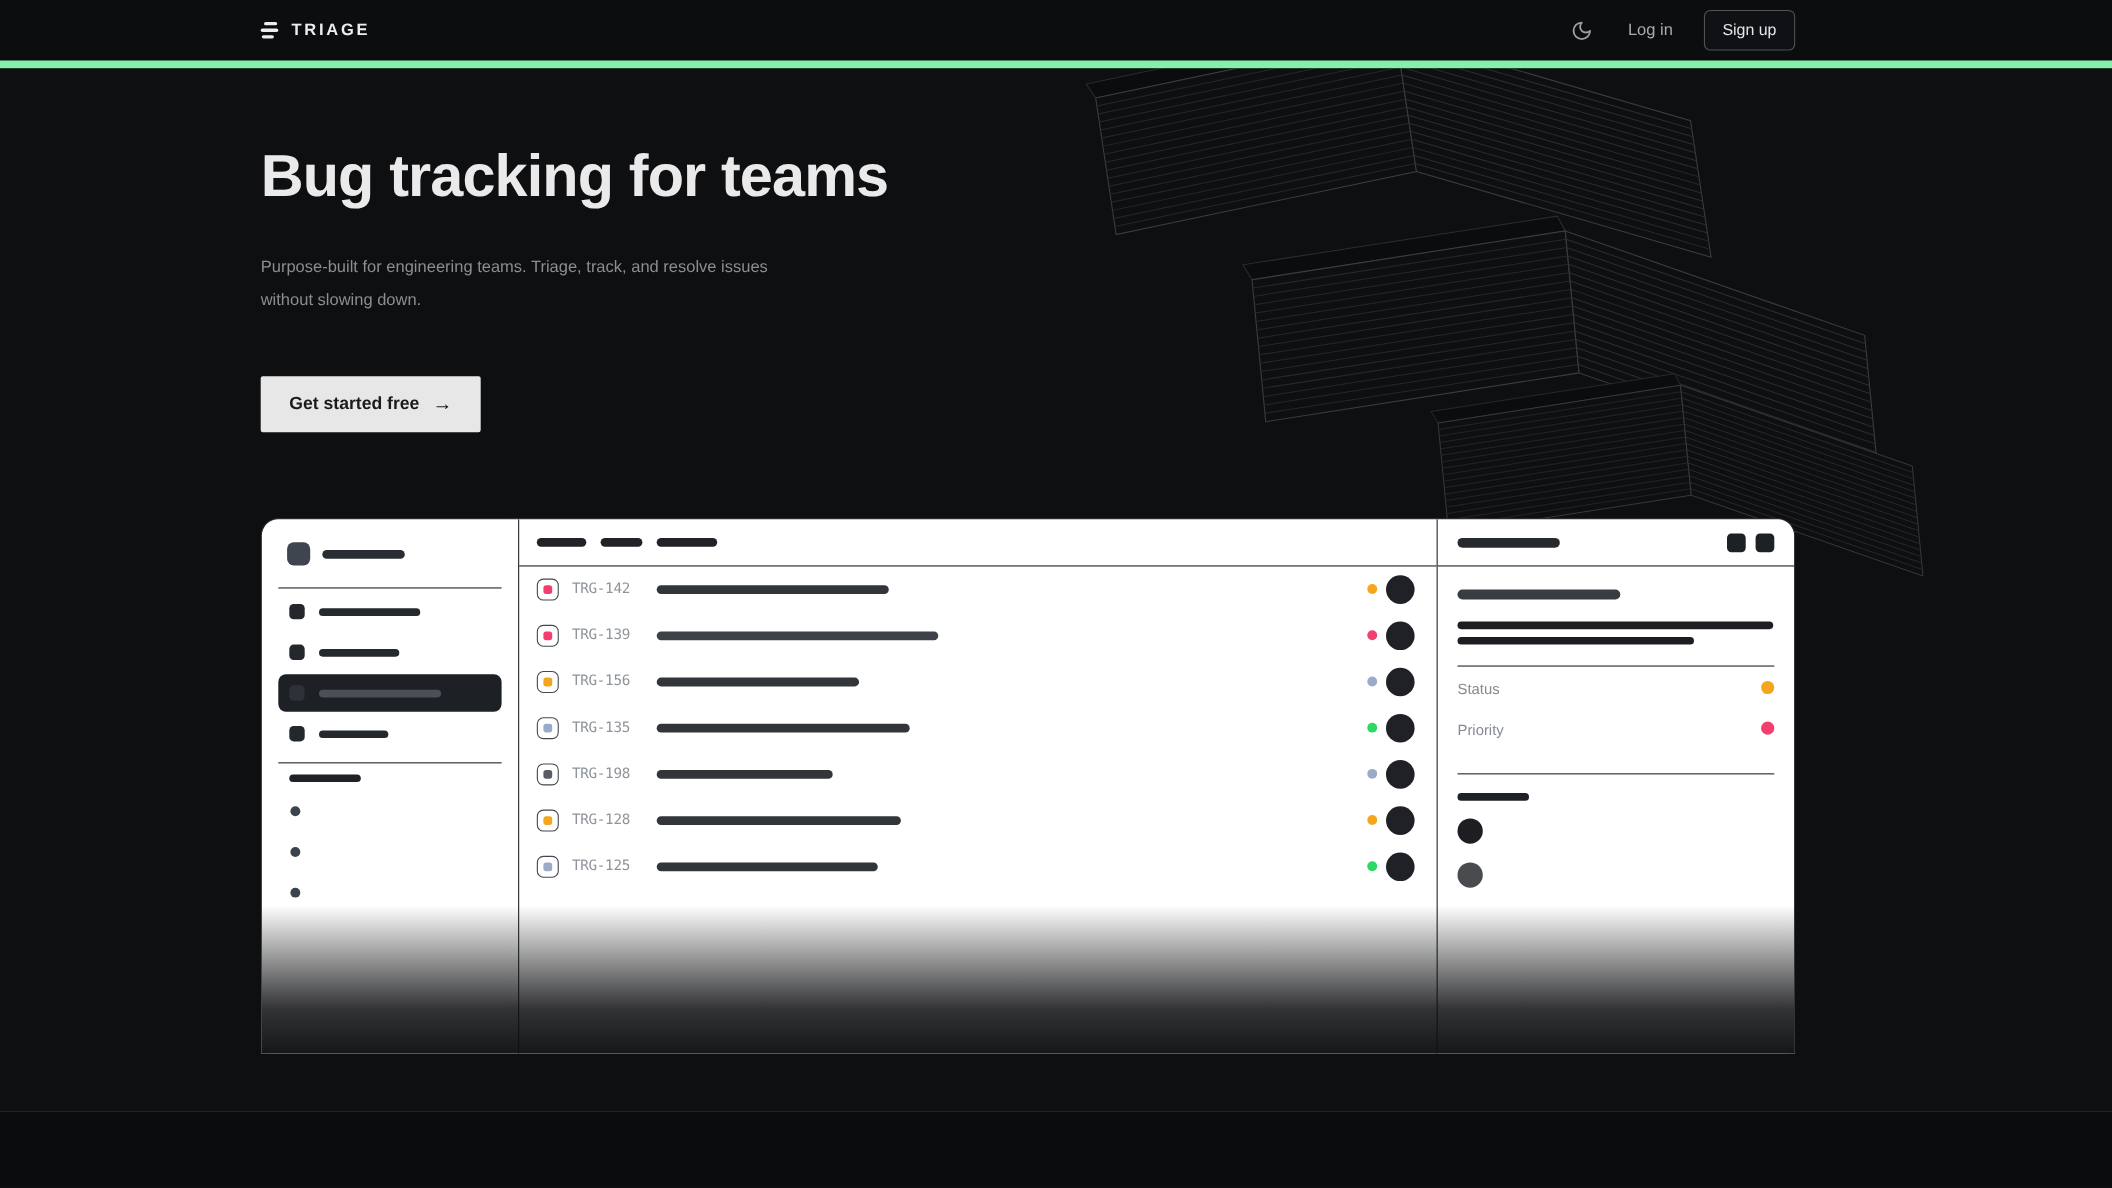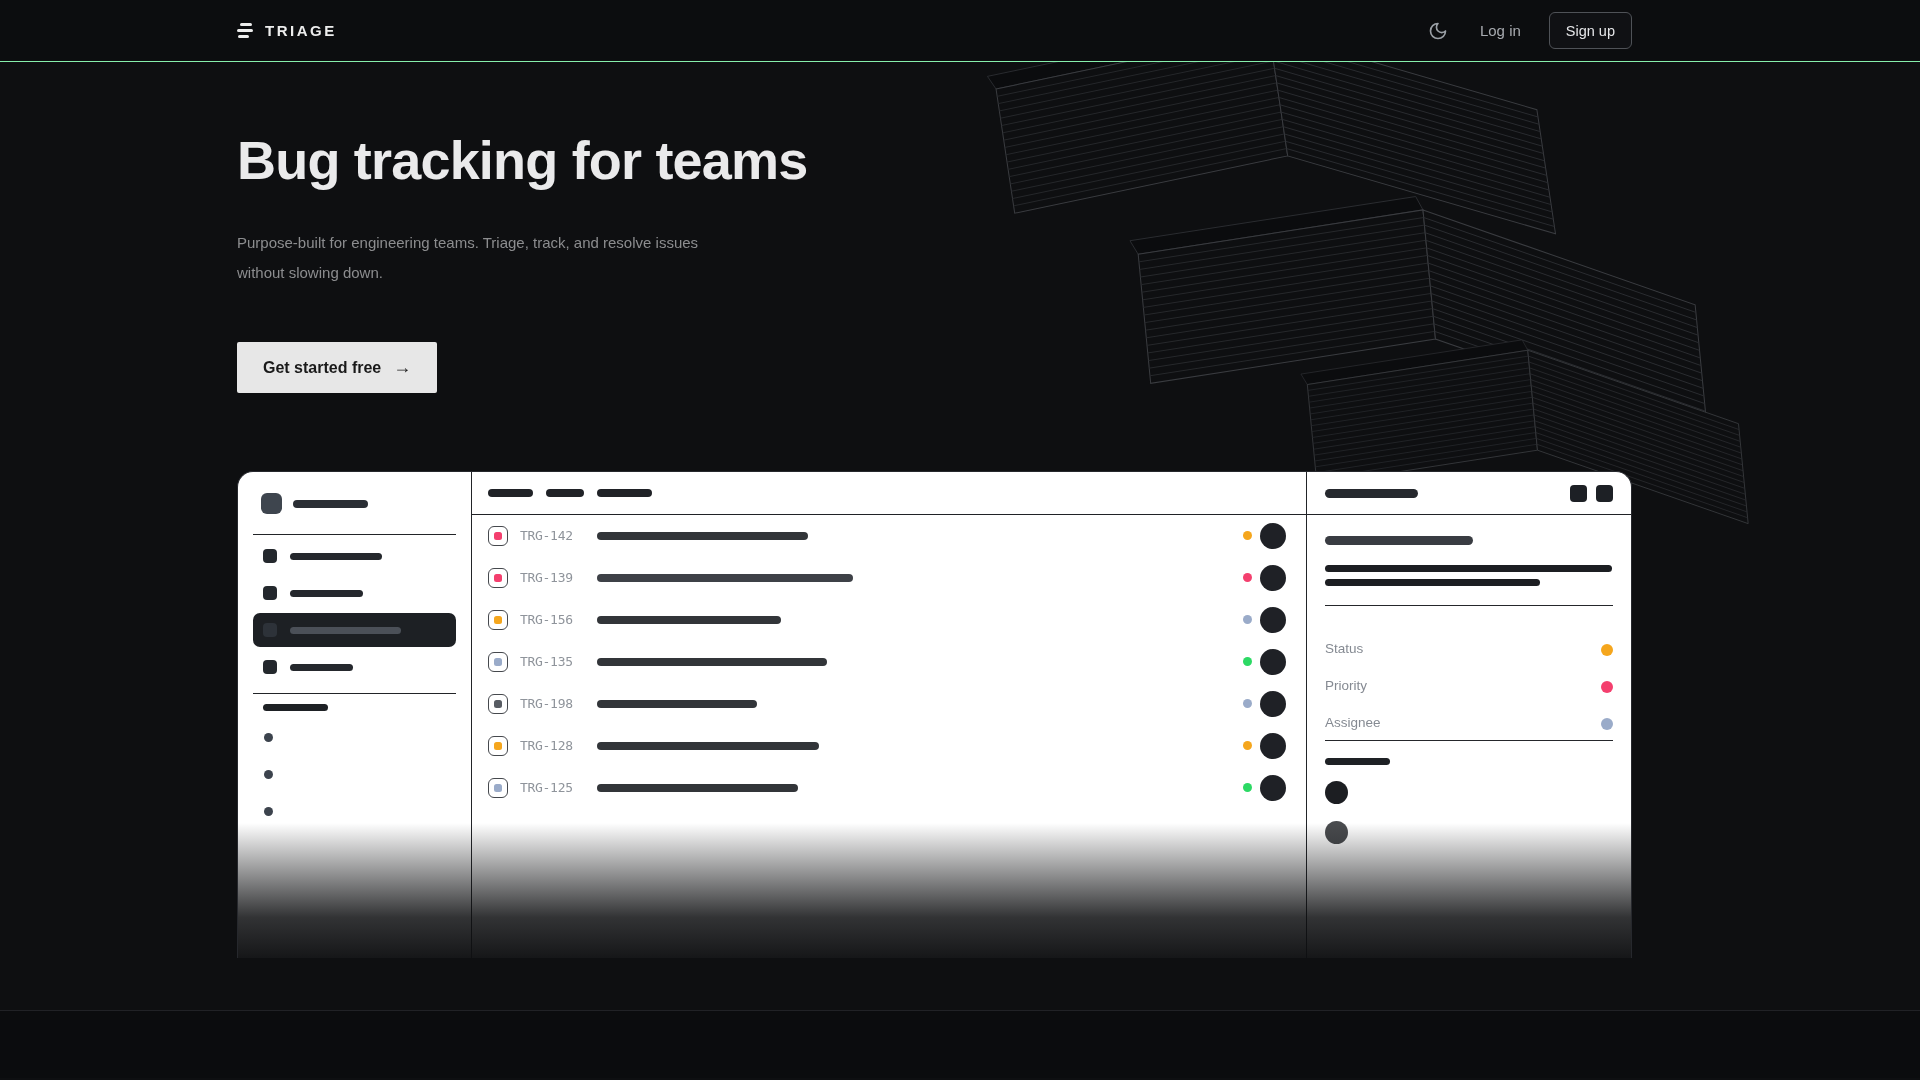--- a/index.html
+++ b/index.html
@@ -7,21 +7,21 @@
   body {
     background: #0e0f11;
     font-family: "Liberation Sans", sans-serif;
     color: #e9eaea;
   }
   .mono { font-family: "DejaVu Sans Mono", monospace; }
 
   
   nav {
     height: 62px;
-    border-bottom: 1px solid #86efac;
+    border-bottom: 7px solid #86efac;
     background: #0c0d0f;
     display: flex;
     align-items: center;
     position: relative;
     z-index: 5;
   }
   .nav-inner {
     width: 1395px;
     margin-left: 237px;
     display: flex;
@@ -161,21 +161,21 @@
   .mk-detail-header { height: 43px; flex: none; border-bottom: 1px solid #202226; display: flex; align-items: center; padding: 0 18px; }
   .mk-detail-header .bar { width: 93px; height: 9px; background: #26292e; border-radius: 4.5px; }
   .dh-actions { margin-left: auto; display: flex; gap: 9px; }
   .dh-actions i { width: 17px; height: 17px; border-radius: 4px; background: #1d2025; }
   .mk-detail-body { padding: 21px 18px 0; }
   .dt-title { width: 148px; height: 9px; background: #393c42; border-radius: 4.5px; }
   .dt-desc1 { margin-top: 20px; width: 287px; max-width: 100%; height: 7px; background: #1c1e22; border-radius: 3.5px; }
   .dt-desc2 { margin-top: 7px; width: 215px; height: 7px; background: #1c1e22; border-radius: 3.5px; }
   .mk-detail-body .hr { margin-top: 19px; background: #25272b; }
   .fields { margin-top: 13px; }
-  .field-row { height: 37px; display: flex; align-items: flex-end; justify-content: space-between; }
+  .field-row { height: 37px; display: flex; align-items: flex-start; justify-content: space-between; }
   .field-label { font-size: 13.5px; color: #858a92; }
   .field-dot { width: 12px; height: 12px; border-radius: 50%; display: block; }
   .hr2 { height: 1px; background: #25272b; margin-top: 10px; }
   .dt-pill2 { margin-top: 17px; width: 65px; height: 7px; background: #1e2125; border-radius: 3.5px; }
   .dt-circle { width: 23px; height: 23px; border-radius: 50%; background: #1c1e22; }
   .dt-circle.c1 { margin-top: 16px; }
   .dt-circle.c2 { margin-top: 17px; opacity: 0.8; }
 
   
   footer { height: 67px; background: #0b0c0e; }
@@ -463,24 +463,20 @@
           <div class="hr"></div>
           <div class="fields">
               <div class="field-row">
     <span class="field-label">Status</span>
     <i class="field-dot" style="background: rgb(245, 166, 29);"></i>
   </div>
               <div class="field-row">
     <span class="field-label">Priority</span>
     <i class="field-dot" style="background: rgb(244, 63, 110);"></i>
   </div>
-              <div class="field-row">
-    <span class="field-label">Assignee</span>
-    <i class="field-dot" style="background: rgb(154, 171, 201);"></i>
-  </div>
             </div>
           <div class="hr2"></div>
           <div class="bar dt-pill2"></div>
           <div class="dt-circle c1"></div>
           <div class="dt-circle c2"></div>
         </div>
       </aside>
 
     </div>
   </div>

